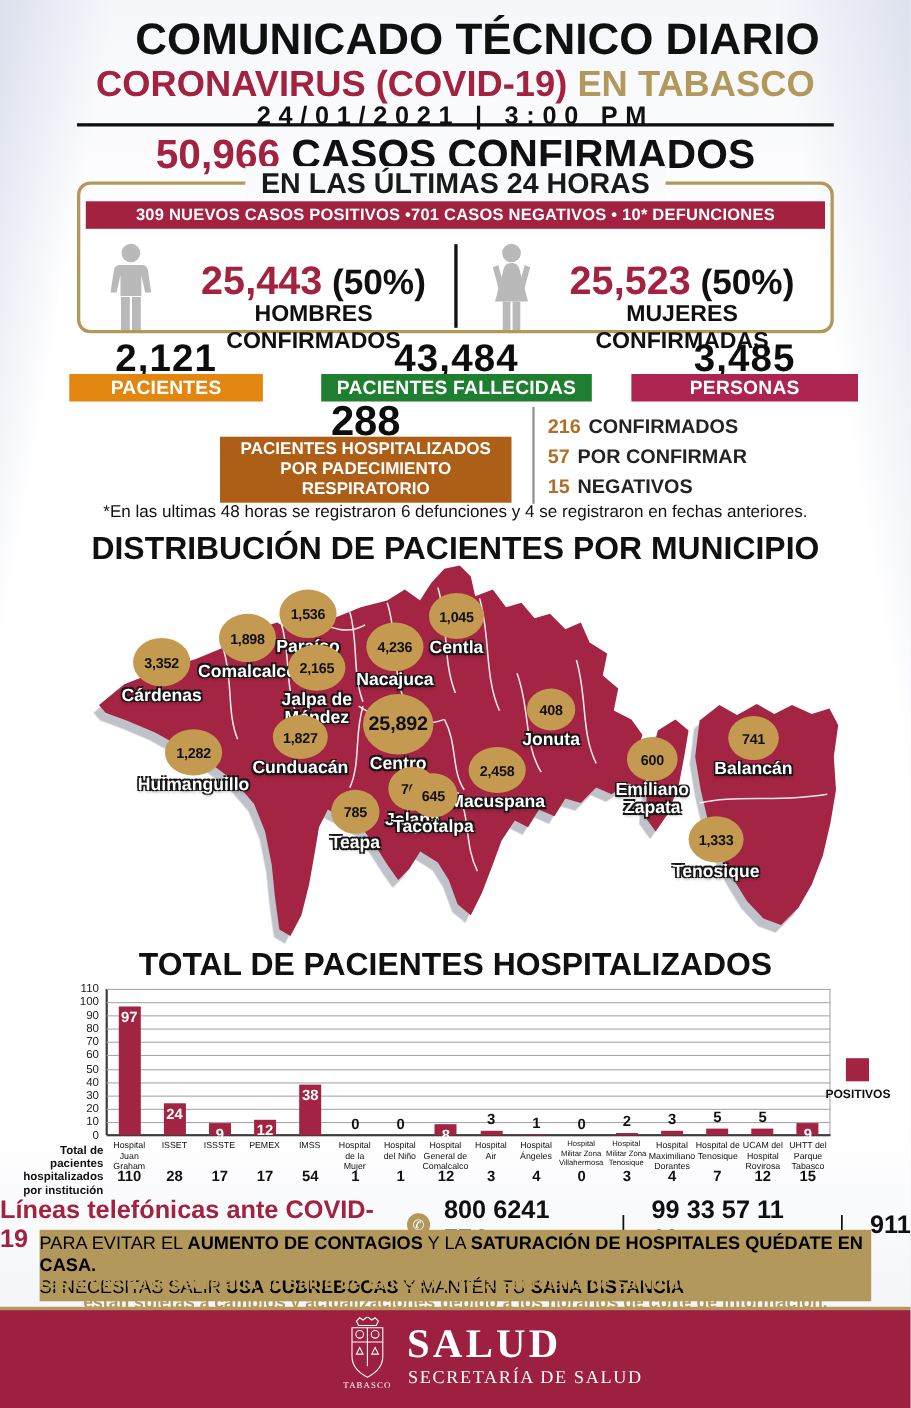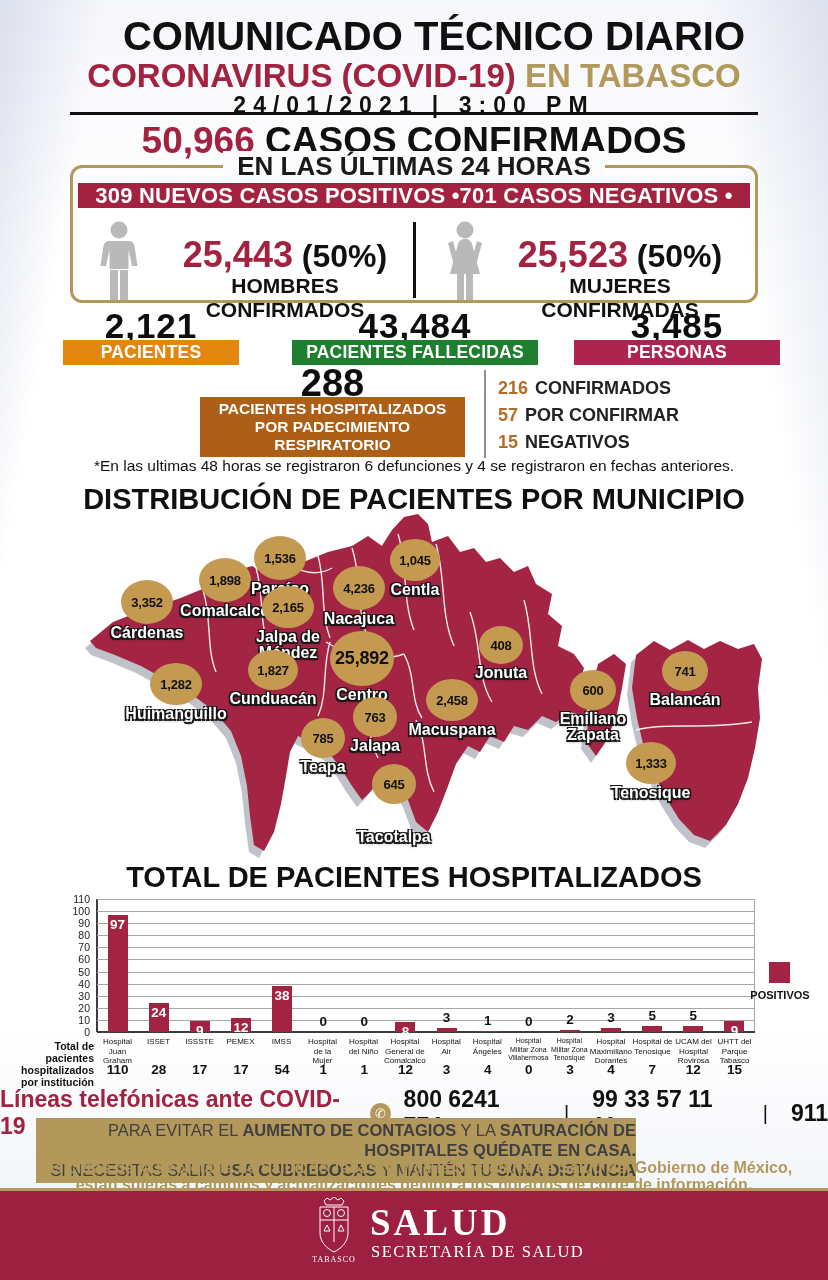--- a/index.html
+++ b/index.html
@@ -22,21 +22,21 @@
   .dateline { top:92px; font-size:23px; font-weight:700; letter-spacing:7px; color:#101010; }
   .hr1 { top:112px; left:70px; width:688px; height:3px; background:#101010; }
   .confirm { top:120px; font-size:37px; font-weight:800; color:#101010; }
   .confirm .red { color:#a32240; }
   .period { top:151px; font-size:26px; font-weight:600; color:#1a1a1a; z-index:3; }
   .period span { background:#fafbfd; padding:0 14px; }
 
   
   .goldbox { top:165px; left:70px; width:688px; height:138px; border:3px solid #b3985c; border-radius:12px; z-index:1; }
   .redbanner { top:183px; left:78px; width:672px; height:25px; background:#a32240; color:#fff;
-    font-size:22px; font-weight:800; text-align:center; line-height:25px; z-index:2; letter-spacing:.2px; }
+    font-size:15px; font-weight:800; text-align:center; line-height:25px; z-index:2; letter-spacing:.2px; }
   .sexdivider { top:222px; left:413px; width:3px; height:76px; background:#111; z-index:2; }
   .sexnum { font-size:36px; font-weight:800; z-index:2; }
   .sexnum .red { color:#a32240;margin-top:36px; }
   .sexnum .pct { color:#101010; font-size:32px; font-weight:700; }
   .sexlabel { font-size:21px; font-weight:700; color:#101010; z-index:2; }
   .person { z-index:2; }
 
   
   .statnum { font-size:35px; font-weight:800; color:#0d0d0d; letter-spacing:1px; }
   .badge { height:25px; color:#fff; font-size:17.5px; font-weight:700; text-align:center; line-height:25px; letter-spacing:.2px; }
@@ -76,21 +76,21 @@
   .axiscaption { top:1040px; left:16px; width:78px; text-align:right; font-size:10.5px; font-weight:700; line-height:12px; color:#111; white-space:pre-line; }
   .legendbox { top:962px; left:769px; width:21px; height:21px; background:#a32342; }
   .legendlab { top:989px; left:742px; width:76px; text-align:center; font-size:11px; font-weight:800; color:#111; }
 
   
   .phones { top:1086px; left:0; right:0; display:flex; justify-content:center; align-items:center; gap:13px; }
   .phones .plabel { color:#a32240; font-size:23px; font-weight:800; }
   .phones .pnum { color:#101010; font-size:23px; font-weight:800; }
   .phones .psep { color:#101010; font-size:20px; font-weight:400; padding:0 10px; }
   .phoneicon { width:21px; height:21px; border-radius:50%; background:#b3985c; color:#fff; font-size:13px; line-height:21px; text-align:center; }
-  .goldbanner { top:1118px; left:36px; width:600px; background:#b3985c; color:#404040; text-align:right;
+  .goldbanner { top:1118px; left:36px; width:756px; background:#b3985c; color:#000000; text-align:left;
     font-size:16.5px; line-height:20px; padding:2px 0 3px 0; font-weight:400; }
   .goldbanner b { font-weight:800; }
   .disclaimer { top:1160px; left:34px; width:760px; text-align:center; color:#b3985c; font-size:16px; line-height:16.5px; font-weight:800; }
   .goldhr { top:1188px; left:0; width:828px; height:3px; background:#b3985c; }
   .footer { top:1191px; left:0; width:828px; height:89px; background:#9d2040; }
   .brand { position:absolute; left:370px; top:10px; color:#fff; font-family:"Liberation Serif", serif; font-weight:700; font-size:37px; letter-spacing:3px; }
   .brandsub { position:absolute; left:371px; top:51px; color:#fff; font-family:"Liberation Serif", serif; font-size:16.5px; letter-spacing:1.5px; }
   .crest { position:absolute; left:312px; top:6px; }
   .creststate { position:absolute; left:300px; top:64px; width:68px; text-align:center; color:#fff; font-family:"Liberation Serif", serif; font-size:8px; letter-spacing:1px; }
 </style>
@@ -218,21 +218,21 @@
         <div class="muniname">Macuspana</div>
       </div>
       <div class="muni" style="left: 300px; top: 697px;">
         <div class="bubble" style="width: 44px; height: 40px;">763</div>
         <div class="muniname">Jalapa</div>
       </div>
       <div class="muni" style="left: 248px; top: 718px;">
         <div class="bubble" style="width: 44px; height: 40px;">785</div>
         <div class="muniname">Teapa</div>
       </div>
-      <div class="muni" style="left: 319px; top: 764px; gap: 24px;">
+      <div class="muni" style="left: 319px; top: 703px;">
         <div class="bubble" style="width: 44px; height: 40px;">645</div>
         <div class="muniname">Tacotalpa</div>
       </div>
       <div class="muni" style="left: 518px; top: 670px;">
         <div class="bubble" style="width: 46px; height: 40px;">600</div>
         <div class="muniname">Emiliano
 Zapata</div>
       </div>
       <div class="muni" style="left: 610px; top: 651px;">
         <div class="bubble" style="width: 46px; height: 40px;">741</div>

